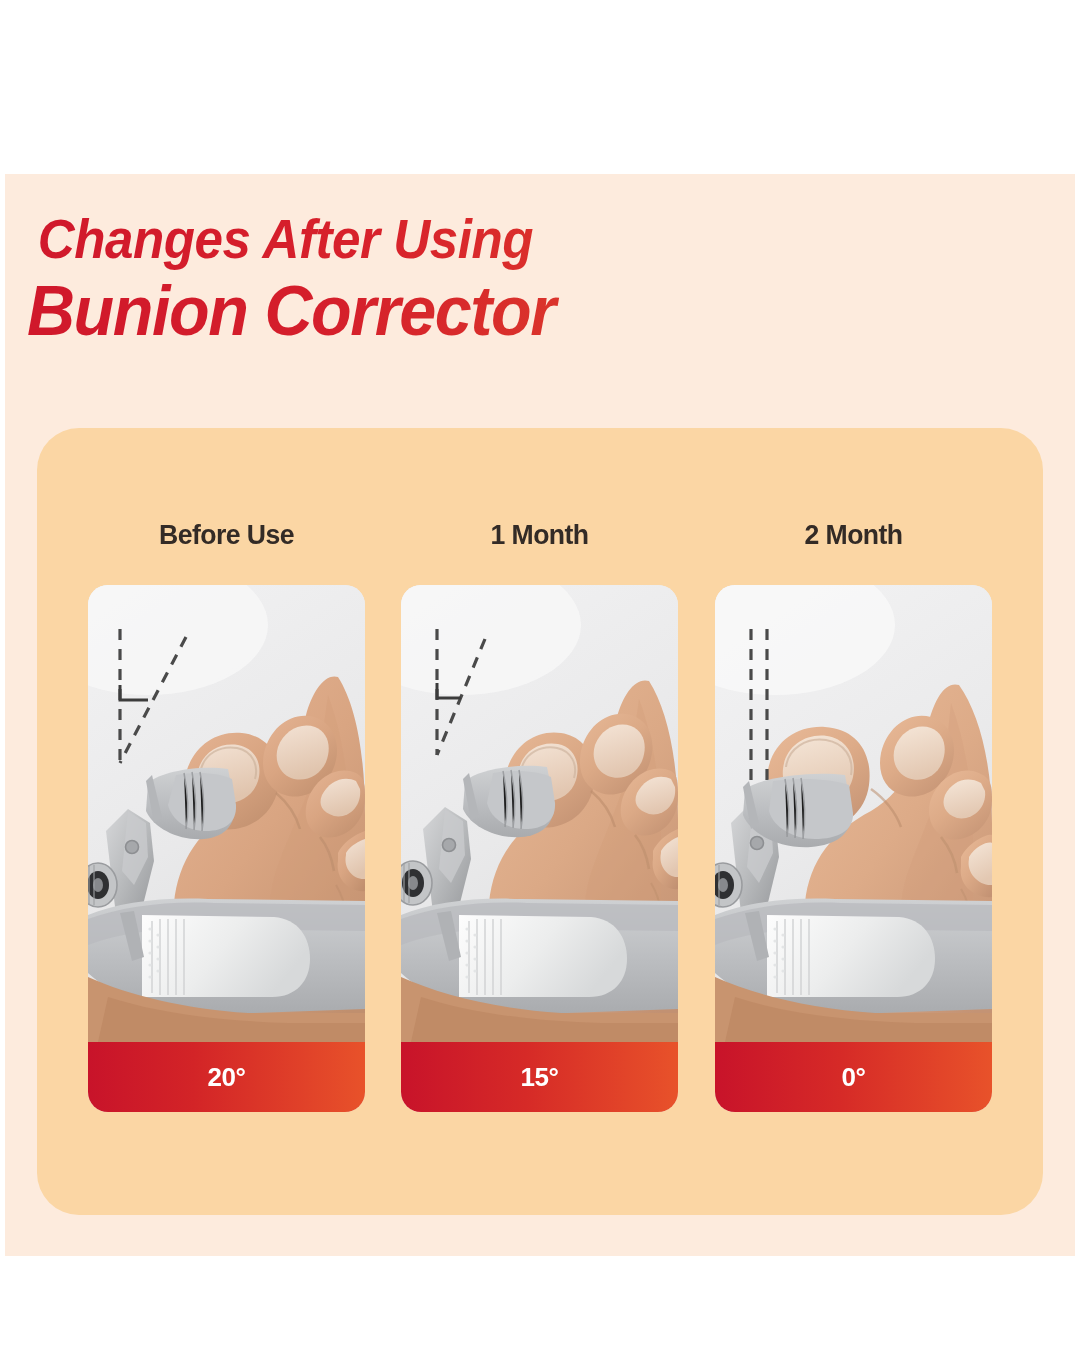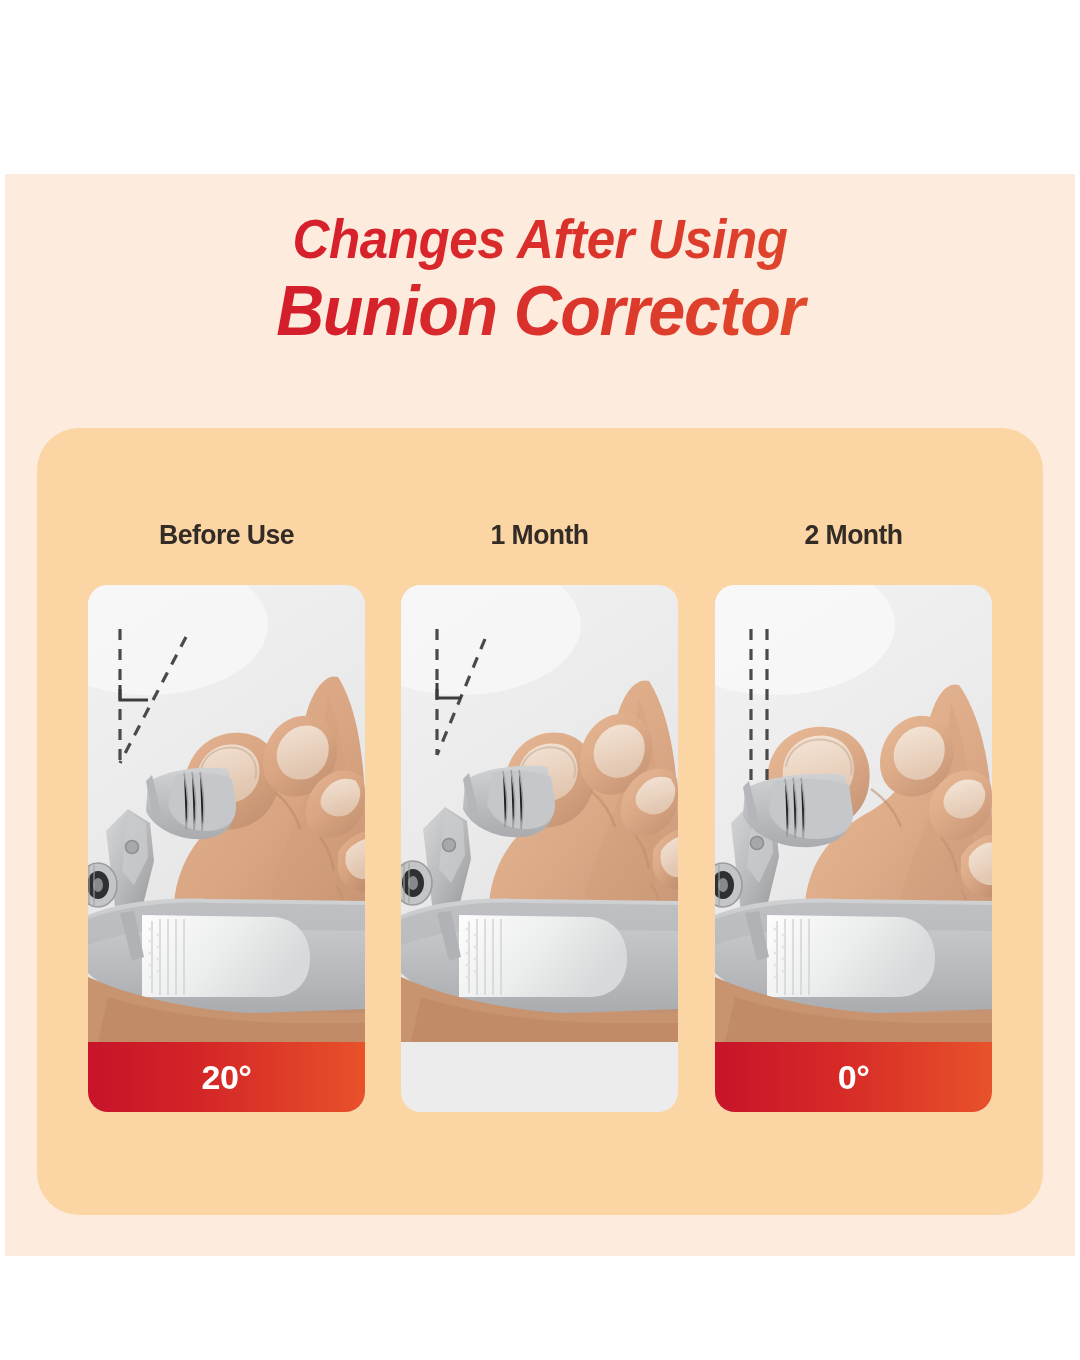--- a/index.html
+++ b/index.html
@@ -30,21 +30,20 @@
     height: 1082px;
     background: #fdebdd;
   }
 
   
   .headline {
     position: absolute;
     left: 0;
     top: 208px;
     width: 1080px;
-    text-align: center;
   }
   .headline-line1 {
     display: block;
     font-family: "Liberation Sans", sans-serif;
     font-size: 55px;
     line-height: 62px;
     font-weight: 700;
     font-style: italic;
     letter-spacing: -0.5px;
     transform: scaleX(0.93);
@@ -131,21 +130,21 @@
   .photo svg { display: block; width: 277px; height: 457px; }
 
   .angle-badge {
     position: absolute;
     left: 0;
     bottom: 0;
     width: 277px;
     height: 70px;
     background-image: linear-gradient(90deg, #c8132a 0%, #d32427 38%, #e8522a 100%);
     color: #ffffff;
-    font-size: 34px;
+    font-size: 26px;
     font-weight: 700;
     letter-spacing: -0.5px;
     display: flex;
     align-items: center;
     justify-content: center;
   }
   .angle-badge.grad-right {
     background-image: linear-gradient(90deg, #c8132a 0%, #d62a27 45%, #e8522a 100%);
   }
 </style>
@@ -418,20 +417,21 @@
             <circle cx="74" cy="350" r="1.6"></circle>
               <circle cx="74" cy="362" r="1.6"></circle>
             <circle cx="74" cy="374" r="1.6"></circle>
               <circle cx="74" cy="386" r="1.6"></circle>
           </g>
           <path d="M 0 392 C 40 410 96 424 160 428 L 277 428 L 277 457 L 0 457 Z" fill="#c8946f"></path>
           <path d="M 20 412 C 70 428 130 436 200 438 L 277 438 L 277 457 L 10 457 Z" fill="#b9845f" opacity="0.55"></path>
           <path d="M 36 328 L 50 326 L 60 372 L 48 376 Z" fill="#b0b2b5"></path>
         </svg>
       </div>
+      <div class="angle-badge grad-right">15°</div>
     </div>
 
     <div class="card card2">
       <div class="photo">
         <svg viewBox="0 0 277 457" xmlns="http://www.w3.org/2000/svg">
           <defs>
             <linearGradient id="bg2" x1="0" y1="0" x2="0.4" y2="1">
               <stop offset="0" stop-color="#f3f3f4"></stop>
               <stop offset="0.6" stop-color="#eaeaeb"></stop>
               <stop offset="1" stop-color="#dfe0e1"></stop>

